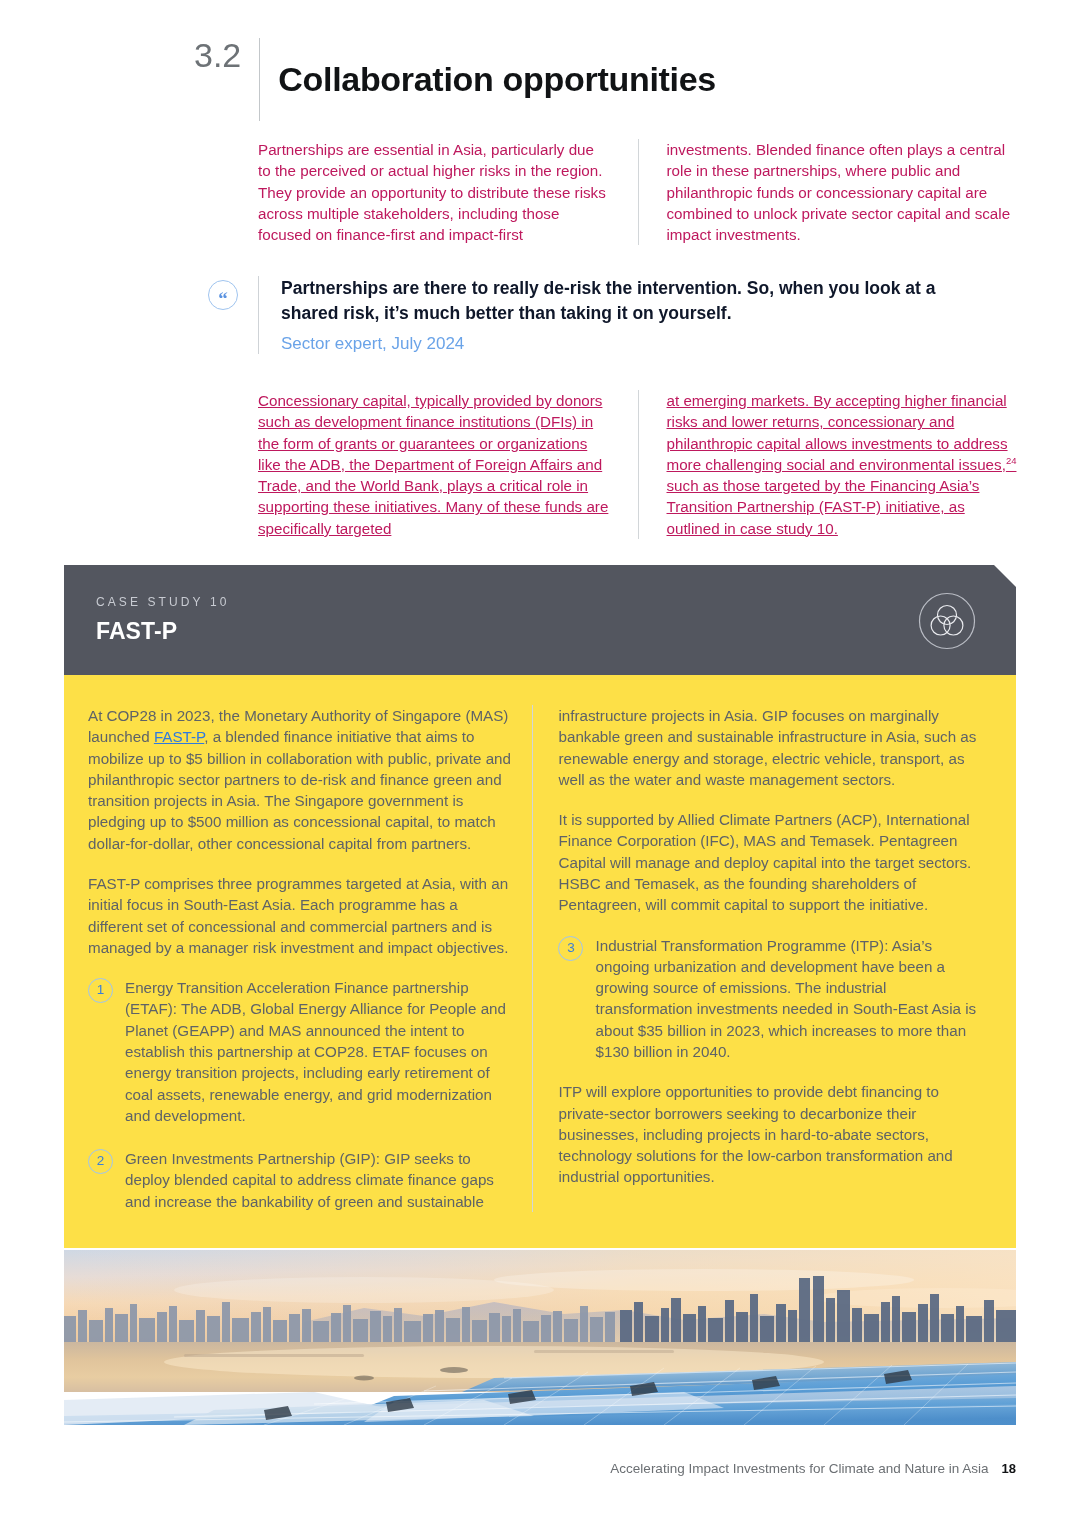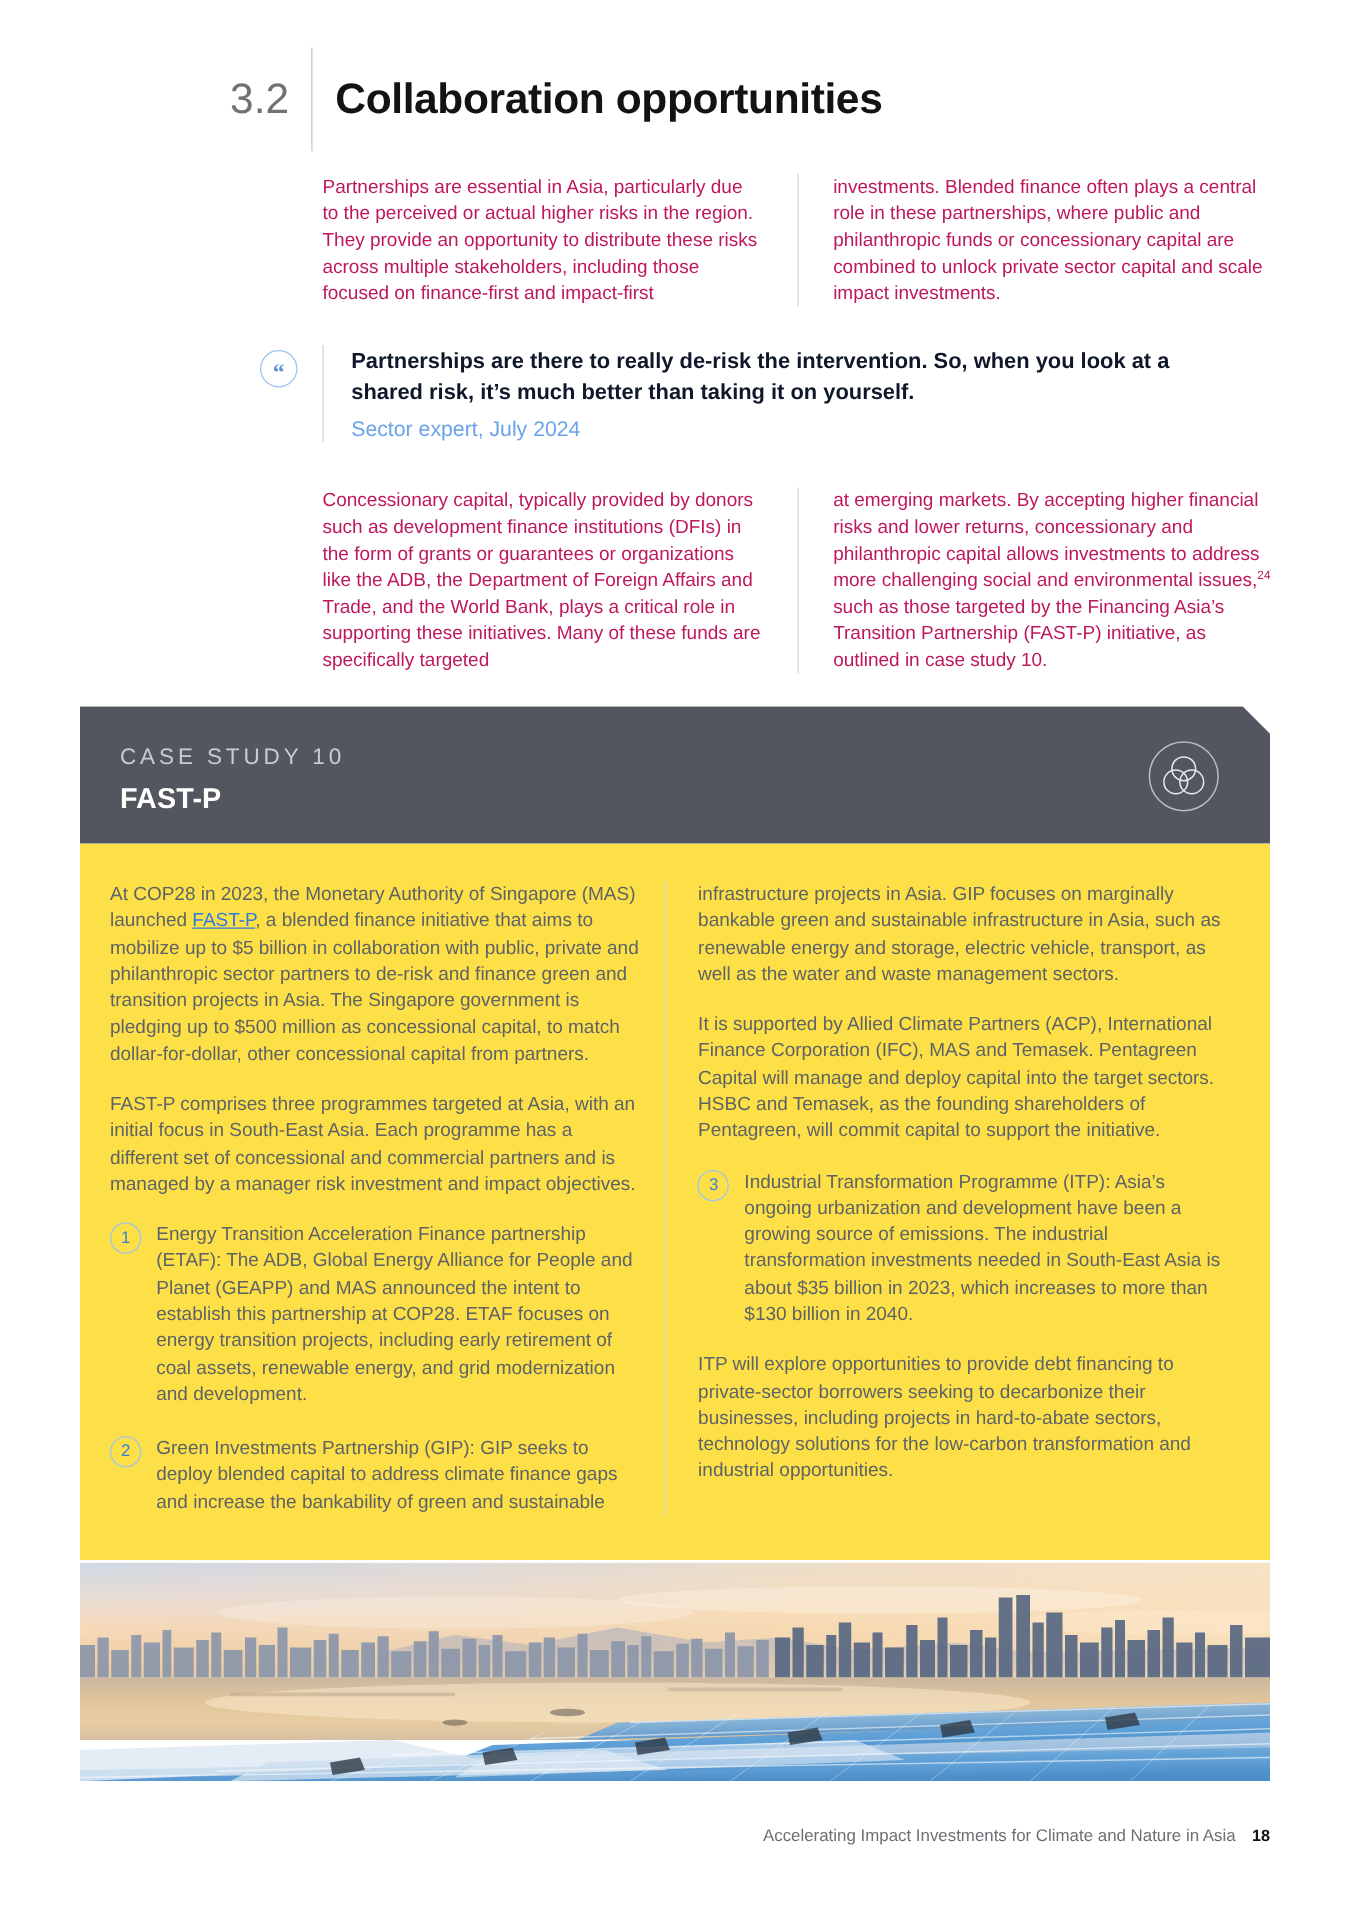--- a/index.html
+++ b/index.html
@@ -7,39 +7,39 @@
   body {
     width:1080px; height:1527px;
     background:#ffffff;
     font-family:"Liberation Sans", sans-serif;
     color:#5a5f63;
     position:relative;
     overflow:hidden;
   }
 
   
-  .page-head { position:absolute; left:184px; top:38px; display:flex; align-items:center; }
+  .page-head { position:absolute; left:194px; top:38px; display:flex; }
   .sec-num {
     font-size:34px; color:#6d7276; font-weight:400; letter-spacing:0px;
     line-height:1; padding-right:18px;
   }
   .sec-rule { width:1px; align-self:stretch; background:#c3c7ca; margin-right:18px; }
   .sec-title { font-size:34px; color:#111315; font-weight:700; line-height:1.1; letter-spacing:-0.3px; }
 
   
   .cols { position:absolute; display:flex; }
   .cols .col { font-size:15.2px; line-height:1.40; color:#be185d; }
   .rule-v { width:1px; background:#d2d6d9; }
 
   #intro-cols { left:258px; top:139px; width:760px; }
   #intro-cols .col { width:352px; }
   #intro-cols .rule-v { margin:0 28px; }
 
   #body-cols { left:258px; top:390px; width:760px; }
-  #body-cols .col { width:352px; }
+  #body-cols .col { width:352px;text-decoration:underline; }
   #body-cols .rule-v { margin:0 28px; }
 
   sup { font-size:9.5px; vertical-align:super; line-height:0; }
 
   
   #quote-block { position:absolute; left:208px; top:276px; width:760px; display:flex; }
   .quote-mark {
     width:30px; height:30px; border-radius:50%; border:1px solid #9fc4ef;
     display:flex; align-items:center; justify-content:center; flex:0 0 auto;
     margin-top:4px;
@@ -52,21 +52,21 @@
 
   
   #case-card { position:absolute; left:64px; top:565px; width:952px; }
 
   .case-head {
     position:relative; background:#53565f; height:110px;
     clip-path: polygon(0 0, calc(100% - 22px) 0, 100% 22px, 100% 100%, 0 100%);
     padding:30px 0 0 32px;
   }
   .case-kicker {
-    color:#c8cbd2; font-size:18px; letter-spacing:3.1px; font-weight:400;
+    color:#c8cbd2; font-size:12px; letter-spacing:3.1px; font-weight:400;
   }
   .case-title { color:#ffffff; font-size:23px; font-weight:700; margin-top:9px; letter-spacing:0.1px; }
   .case-icon { position:absolute; right:40px; top:27px; }
 
   .case-body {
     background:#fde047; padding:30px 34px 36px 24px; display:flex;
   }
   .case-body .ccol { width:438px; font-size:15.2px; line-height:1.40; color:#5f6367; }
   .case-body .rule-v { margin:0 26px 0 20px; }
   .case-body p { margin:0 0 19px 0; }

